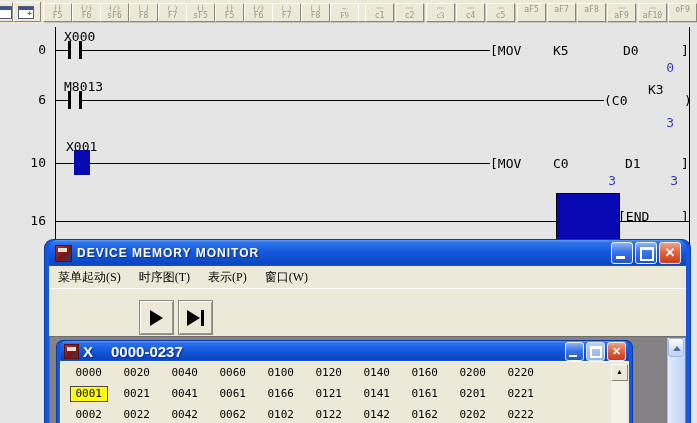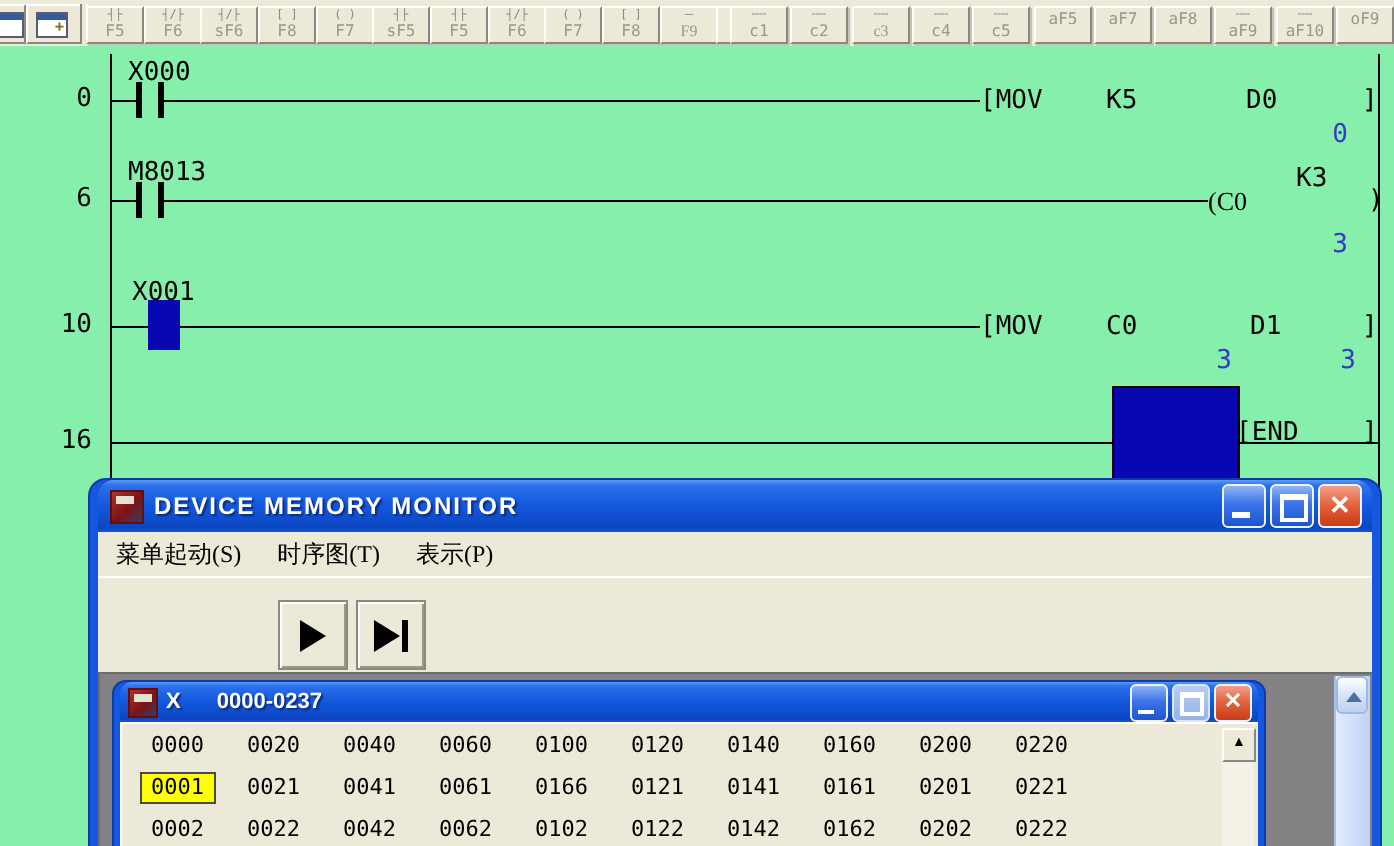--- a/index.html
+++ b/index.html
@@ -17,21 +17,21 @@
   .icon-stub{position:absolute;top:2px;height:18px;background:#ECE9D8;
              border:1px solid #fff;border-right-color:#8a887c;border-bottom-color:#8a887c;}
   .mini-win{position:absolute;left:4px;top:3px;width:14px;height:11px;background:#fff;
             border:1px solid #5a5a77;}
   .mini-win::before{content:"";position:absolute;left:0;top:0;right:0;height:3px;background:#335a9a;}
   .mini-plus{position:absolute;right:1px;bottom:0;font-size:8px;color:#7a6a20;font-weight:bold;}
   .tb-sep{position:absolute;left:40px;top:2px;width:2px;height:19px;
           border-left:1px solid #8a887c;border-right:1px solid #fff;}
 
   
-  .ladder{position:absolute;left:0;top:23px;width:697px;height:400px;background:#86efac;z-index:1;
+  .ladder{position:absolute;left:0;top:23px;width:697px;height:400px;background:#e5e5e5;z-index:1;
           font-family:"DejaVu Sans Mono",monospace;font-size:13px;color:#000;}
   .rail{position:absolute;width:1px;background:#000;top:4px;height:394px;}
   .wire{position:absolute;height:1px;background:#000;}
   .cbar{position:absolute;width:3px;height:18px;background:#000;}
   .ltxt{position:absolute;white-space:pre;letter-spacing:0px;}
   .lstep{position:absolute;left:10px;width:36px;text-align:right;}
   .lval{position:absolute;width:22px;text-align:right;color:#3A3AC6;}
   .onblock{position:absolute;background:#0808B2;}
   .selrect{position:absolute;background:#0808B2;border:1px solid #000;}
 
@@ -75,21 +75,21 @@
             background:linear-gradient(90deg,#e3ecfb,#cfdefa 50%,#c2d4f5);border-left:1px solid #a8c0ea;}
   .xpscroll-up{position:absolute;left:0;top:0;width:16px;height:19px;border:1px solid #9ebae4;border-radius:3px;
                background:linear-gradient(180deg,#fdfeff,#d3e0f8 60%,#bcd2f4);box-sizing:border-box;}
   .chev{position:absolute;left:4px;top:7px;width:0;height:0;border-left:4px solid transparent;
         border-right:4px solid transparent;border-bottom:5px solid #4a6fa5;}
 
   
   .xwin{left:8px;top:5px;width:575px;height:130px;padding:0 3px 3px;box-sizing:border-box;
         border-radius:6px 6px 0 0;}
   .xwin .xp-title{height:20px;border-radius:6px 6px 0 0;padding:0 3px 0 4px;}
-  .xwin .xp-title-text{font-size:11px;letter-spacing:0;text-shadow:1px 1px 1px #0a2a80;margin-left:4px;}
+  .xwin .xp-title-text{font-size:15px;letter-spacing:0;text-shadow:1px 1px 1px #0a2a80;margin-left:4px;}
   .xwin .dev{margin-right:18px;}
   .xwin .app-icon{width:13px;height:13px;}
   .xwin .xp-btn{width:17px;height:17px;margin-left:2px;}
   .xwin .g-min{left:3px;bottom:3px;width:8px;height:2px;}
   .xwin .g-max{left:3px;top:3px;width:8px;height:7px;border-width:2px;border-top-width:3px;}
   .xwin .g-close{font-size:11px;line-height:16px;}
   .xwin-content{position:relative;background:#ECE9D8;height:104px;overflow:hidden;
                 box-shadow:inset 1px 1px 0 #fff;}
   .grid-row{position:absolute;left:0;height:20px;display:flex;
             font-family:"DejaVu Sans Mono",monospace;font-size:11px;color:#000;}
@@ -156,21 +156,21 @@
       <div class="ltxt" style="left: 553px; top: 20px;">K5</div>
       <div class="ltxt" style="left: 623px; top: 20px;">D0</div>
       <div class="ltxt" style="left: 681px; top: 20px;">]</div>
       <div class="lval ltxt" style="left: 652px; top: 37px;">0</div>
       <div class="wire" style="left: 55px; top: 77px; width: 13px;"></div>
       <div class="wire" style="left: 82px; top: 77px; width: 522px;"></div>
       <div class="cbar" style="left: 68px; top: 68px;"></div>
       <div class="cbar" style="left: 79px; top: 68px;"></div>
       <div class="ltxt" style="left: 64px; top: 56px;">M8013</div>
       <div class="lstep ltxt" style="top: 69px;">6</div>
-      <div class="ltxt" style="left: 604px; top: 70px; font-family: Liberation Serif, serif;">(C0</div>
+      <div class="ltxt" style="left: 604px; top: 70px;">(C0</div>
       <div class="ltxt" style="left: 684px; top: 70px;">)</div>
       <div class="ltxt" style="left: 648px; top: 59px;">K3</div>
       <div class="lval ltxt" style="left: 652px; top: 92px;">3</div>
       <div class="wire" style="left: 55px; top: 140px; width: 19px;"></div>
       <div class="wire" style="left: 90px; top: 140px; width: 400px;"></div>
       <div class="onblock" style="left: 74px; top: 127px; width: 16px; height: 25px;"></div>
       <div class="ltxt" style="left: 66px; top: 116px;">X001</div>
       <div class="lstep ltxt" style="top: 132px;">10</div>
       <div class="ltxt" style="left: 490px; top: 133px;">[MOV</div>
       <div class="ltxt" style="left: 553px; top: 133px;">C0</div>
@@ -197,20 +197,21 @@
         </div>
       <div class="xp-btn close">
           <div class="g-close">✕</div>
         </div>
     </div>
     <div class="dmm-body">
       <div class="menubar" id="dmmMenu">
           <div class="menu-item">菜单起动(S)</div>
           <div class="menu-item">时序图(T)</div>
           <div class="menu-item">表示(P)</div>
+          <div class="menu-item">窗口(W)</div>
         </div>
       <div class="dmm-toolbar">
         <div class="play-btn" style="left:90px;">
           <div class="play-tri"></div>
         </div>
         <div class="play-btn" style="left:129px;">
           <div class="play-tri"></div>
           <div class="play-bar"></div>
         </div>
       </div>

